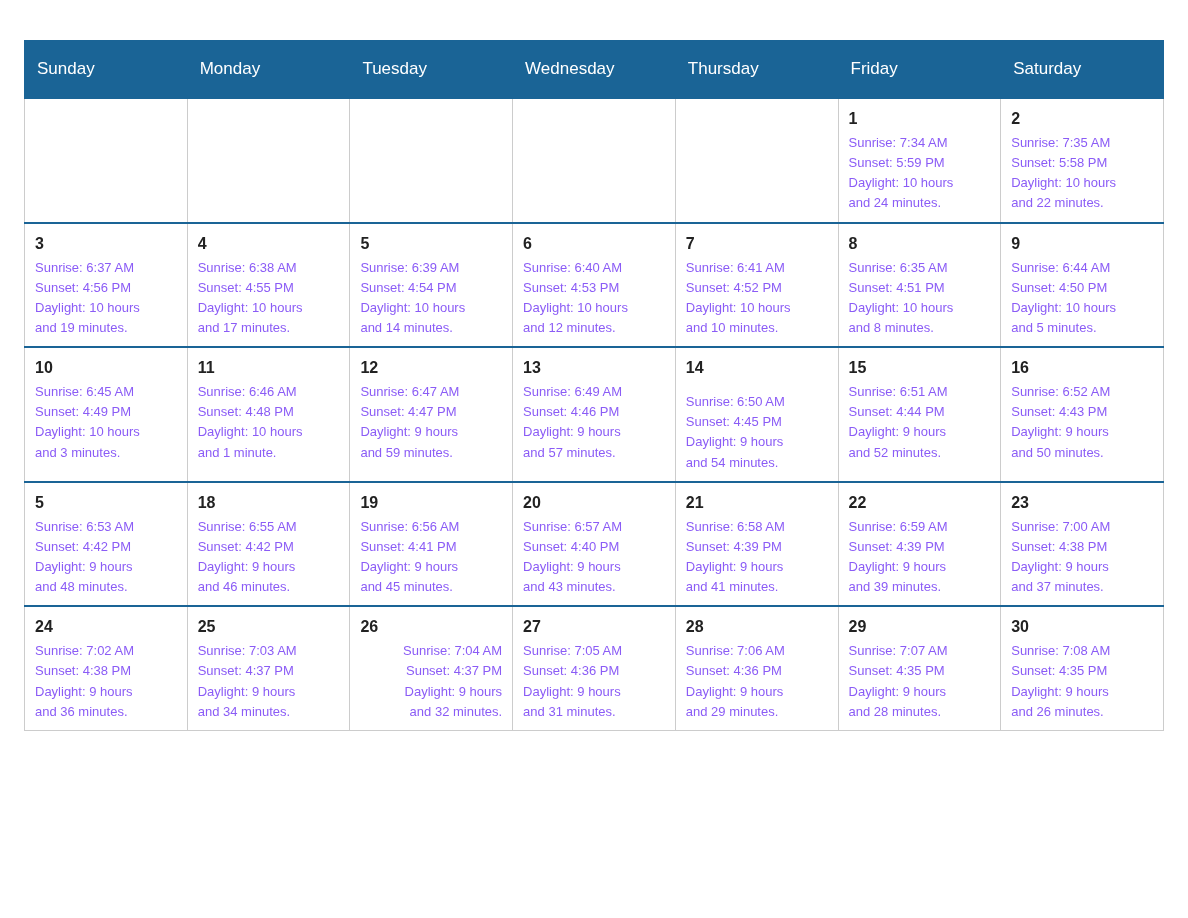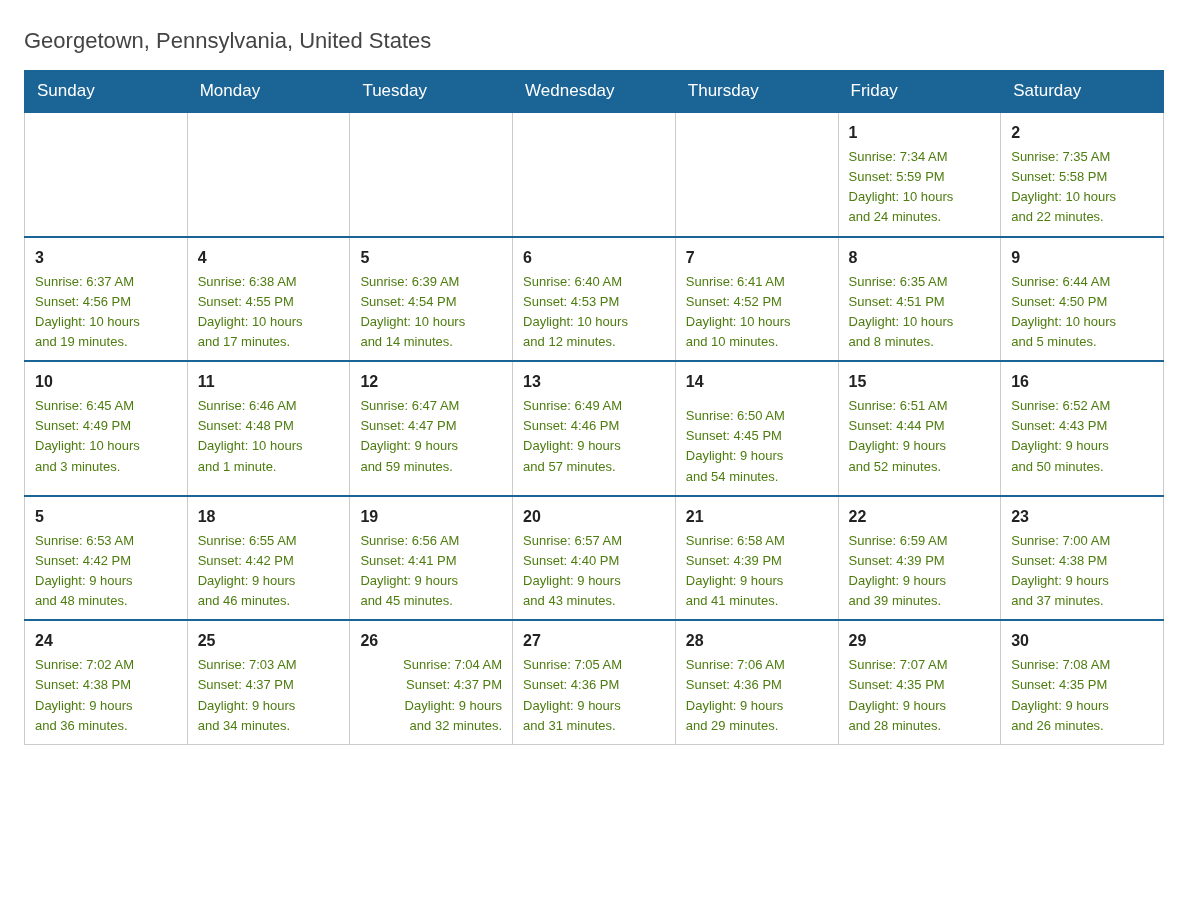--- a/index.html
+++ b/index.html
@@ -52,21 +52,21 @@
     .calendar {
       width: 100%;
       border-collapse: collapse;
       border: 1.5px solid #1a6496;
     }
     .calendar th {
       background-color: #1a6496;
       color: #fff;
       font-size: 17px;
       font-weight: normal;
-      padding: 10px 12px;
+      padding: 18px 12px;
       text-align: left;
       border: 1px solid #1a6496;
     }
     .calendar td {
       vertical-align: top;
       padding: 8px 10px;
       border: 1px solid #ccc;
       width: 14.28%;
       min-height: 100px;
       font-size: 13.5px;
@@ -75,36 +75,35 @@
     }
     .day-number {
       font-size: 16px;
       font-weight: bold;
       color: #222;
       display: block;
       margin-bottom: 2px;
     }
     .day-info {
       font-size: 13px;
-      color: #4d7c0f;
+      color: #8b5cf6;
       line-height: 1.55;
     }
     .empty-cell {
       background: #fff;
     }
     tr.week-row td {
       border-top: 2px solid #1a6496;
     }
   </style>
 </head>
 <body>
 
 <div class="header">
   <div class="title-section">
-    <div class="location-title">Georgetown, Pennsylvania, United States</div>
   </div>
 </div>
 
 <table class="calendar">
   <thead>
     <tr>
     <th>Sunday</th>
         <th>Monday</th>
         <th>Tuesday</th>
         <th>Wednesday</th>

